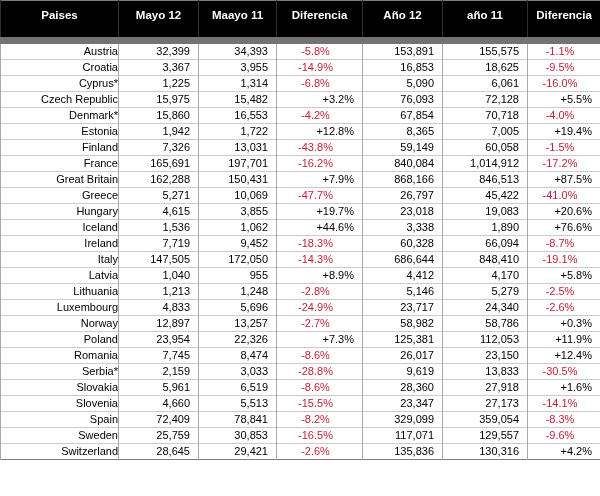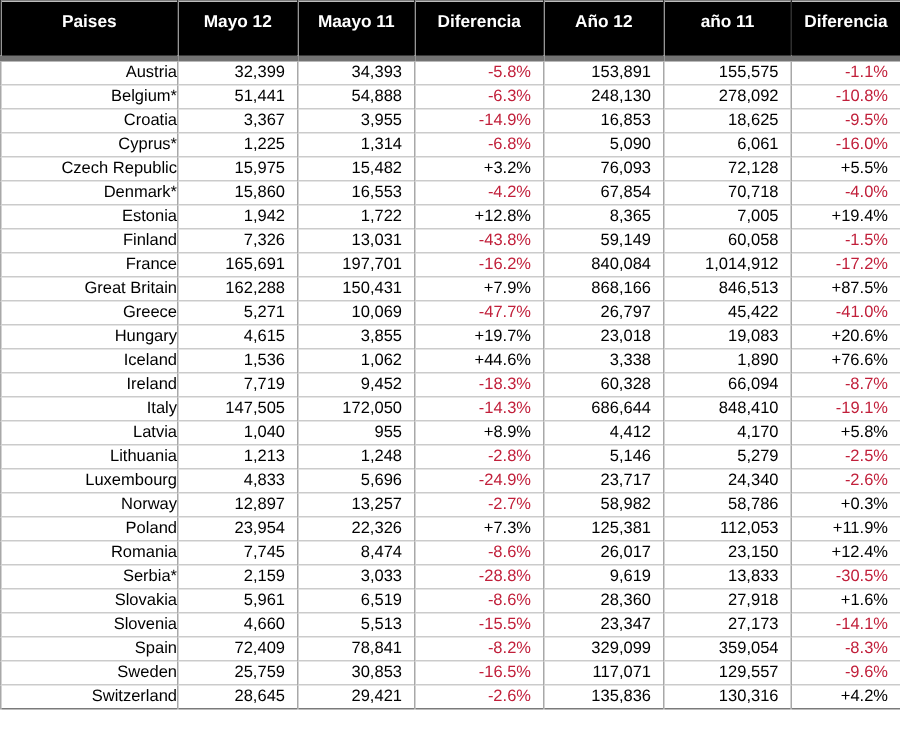--- a/index.html
+++ b/index.html
@@ -10,31 +10,31 @@
   table{
     width:600px;border-collapse:collapse;table-layout:fixed;
     border:1px solid #7a7a7a;
   }
   thead th{
     background:var(--header-bg,#000);
     color:var(--header-text,#fff);
     font-weight:bold;font-size:11.5px;
     height:28px;vertical-align:middle;
     padding:0 0 8px 0;text-align:center;
-    border-left:1px solid #2e2e2e;border-bottom:4px solid #737373;
+    border-left:1px solid #2e2e2e;border-bottom:7px solid #737373;
     white-space:nowrap;overflow:hidden;
   }
   tbody td{
     font-size:11px;height:15px;line-height:15px;
     padding:0 8px 0 0;text-align:right;color:#000;
     border-left:1px solid #a8a8a8;border-top:1px solid #cbcbcb;
     white-space:nowrap;overflow:hidden;background:#fff;
   }
   tbody td.c0{text-align:right;padding:0 0 0 7px;}
-  td.neg{color:var(--neg,#c11f3a);}
+  td.neg{color:var(--neg,#c11f3a);text-align:center;}
 </style>
 </head>
 <body>
 
 <div class="wrap">
   <table>
     <colgroup>
       <col style="width:118px">
         <col style="width:80px">
         <col style="width:78px">
@@ -58,29 +58,20 @@
         <tr>
           <td class="c0">Austria</td>
           <td class="c1">32,399</td>
           <td class="c2">34,393</td>
           <td class="c3 neg">-5.8%</td>
           <td class="c4">153,891</td>
           <td class="c5">155,575</td>
           <td class="c6 neg">-1.1%</td>
         </tr>
         <tr>
-          <td class="c0">Belgium*</td>
-          <td class="c1">51,441</td>
-          <td class="c2">54,888</td>
-          <td class="c3 neg">-6.3%</td>
-          <td class="c4">248,130</td>
-          <td class="c5">278,092</td>
-          <td class="c6 neg">-10.8%</td>
-        </tr>
-        <tr>
           <td class="c0">Croatia</td>
           <td class="c1">3,367</td>
           <td class="c2">3,955</td>
           <td class="c3 neg">-14.9%</td>
           <td class="c4">16,853</td>
           <td class="c5">18,625</td>
           <td class="c6 neg">-9.5%</td>
         </tr>
         <tr>
           <td class="c0">Cyprus*</td>

